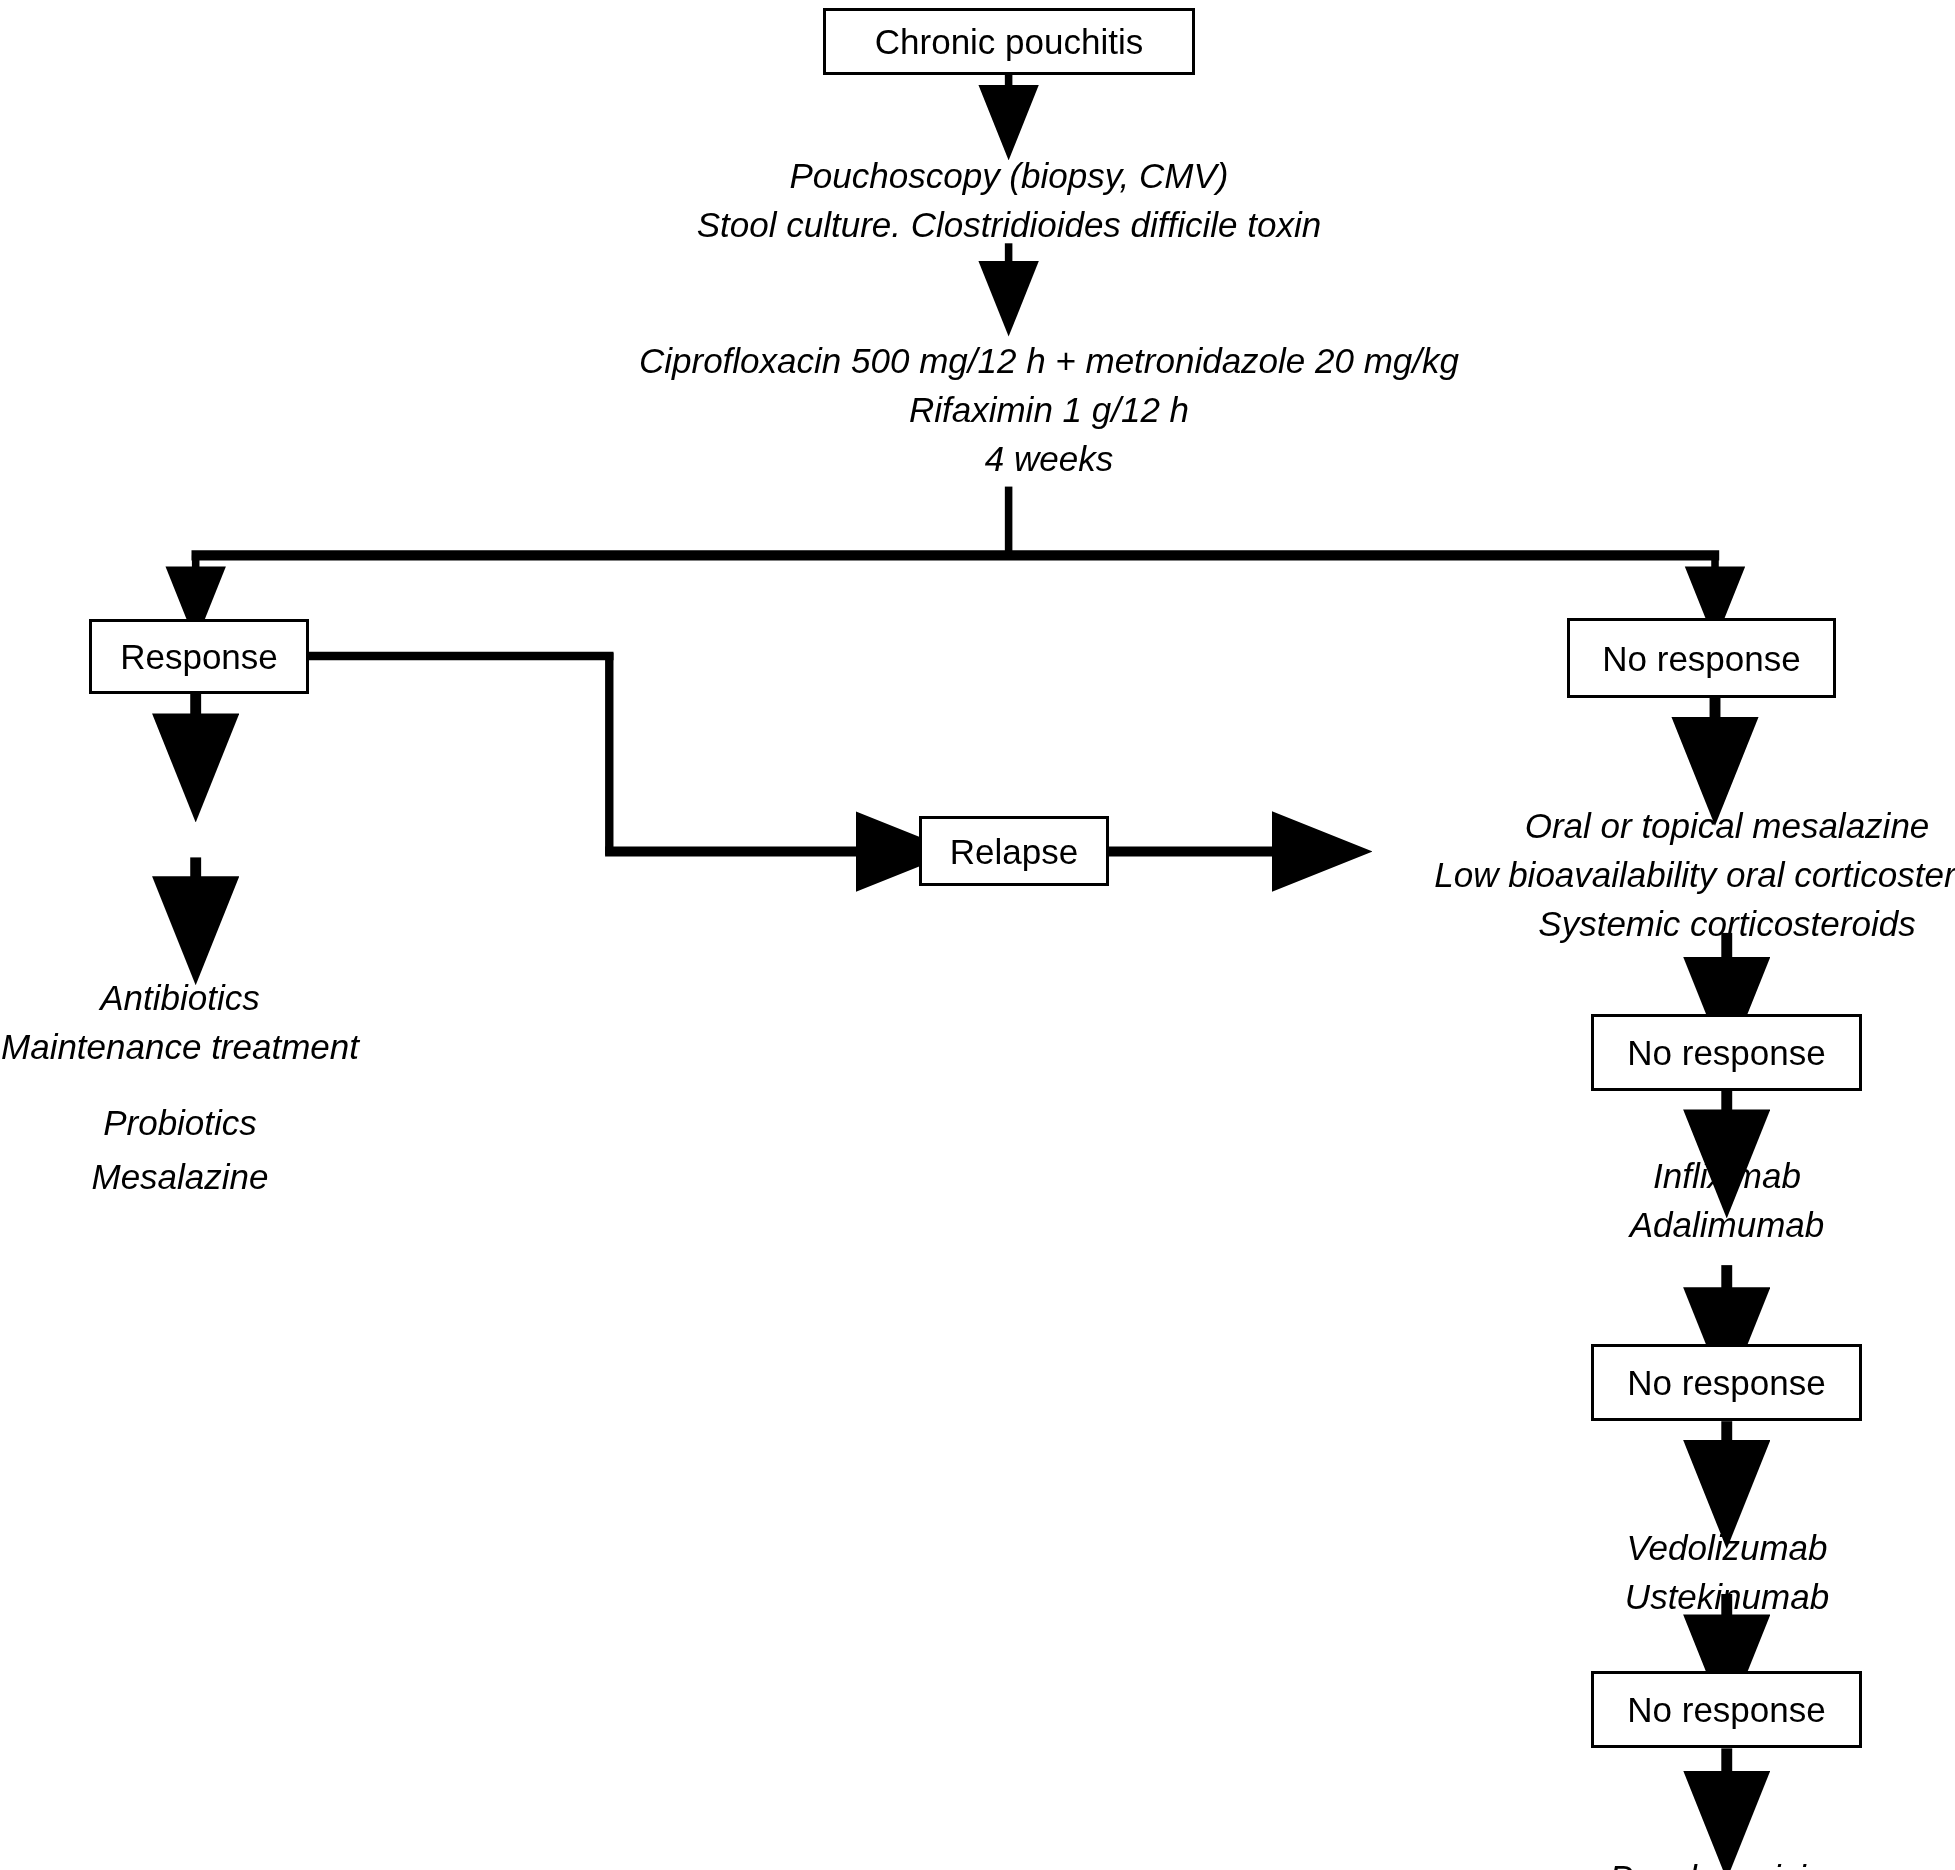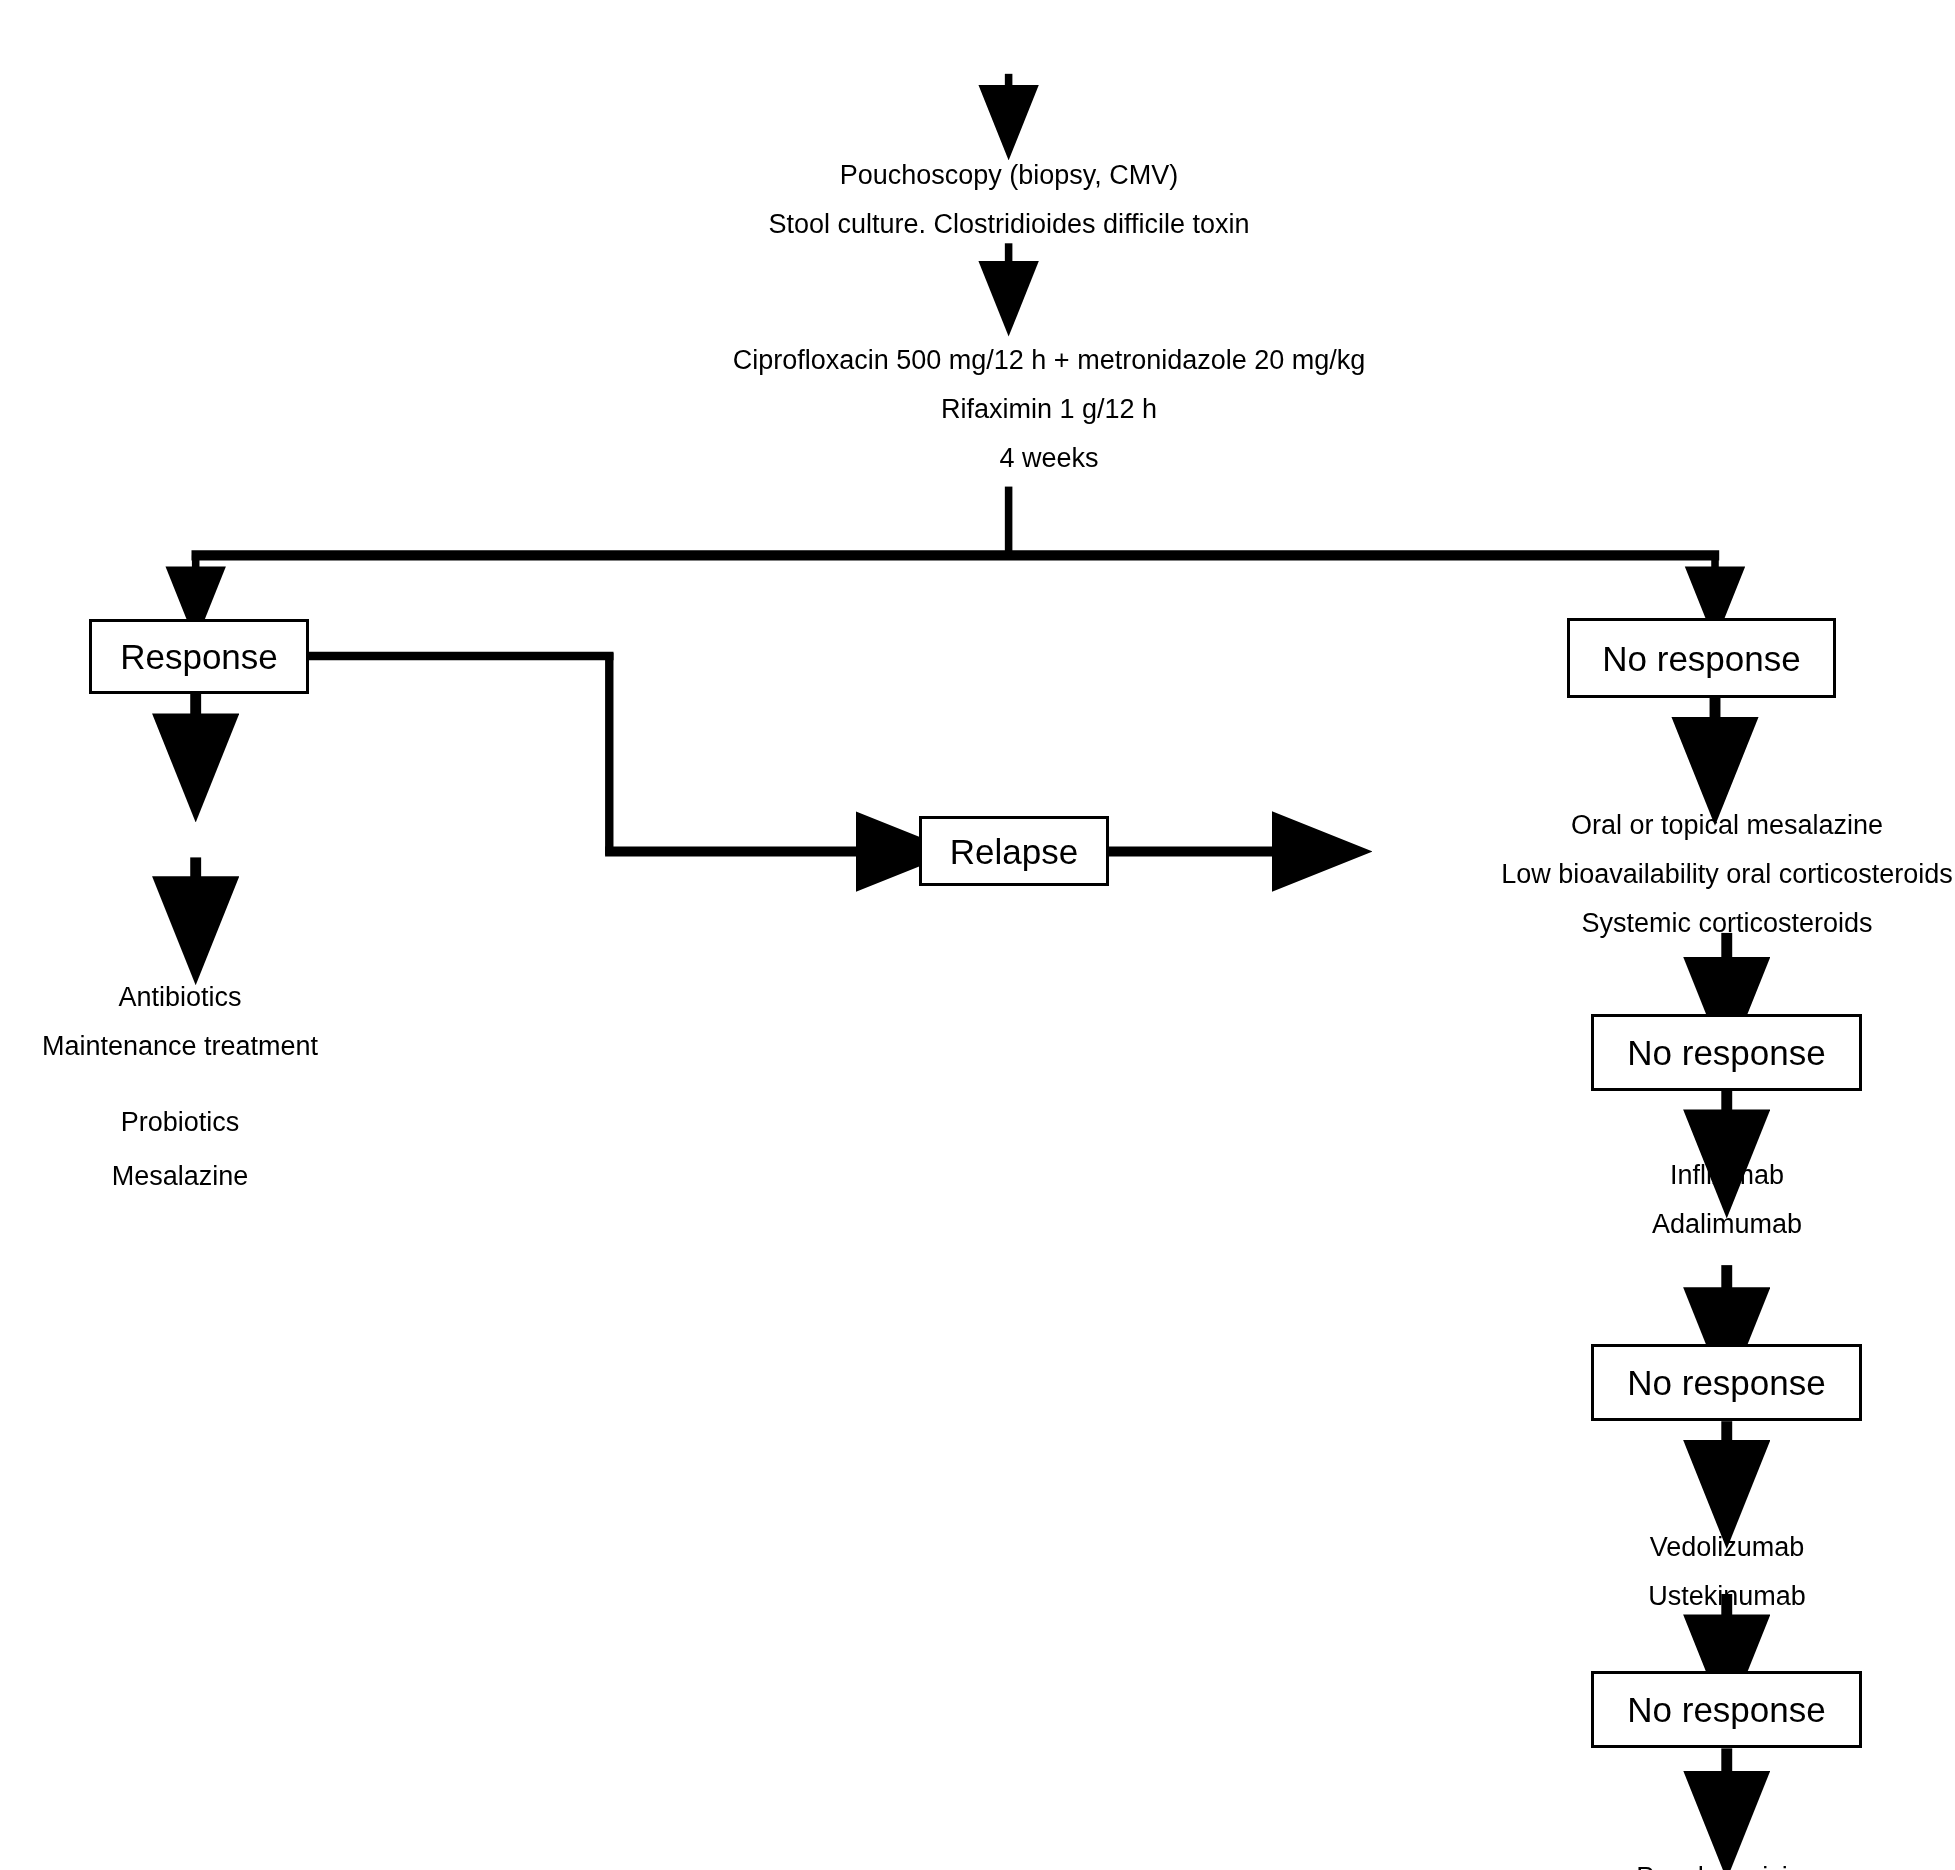--- a/index.html
+++ b/index.html
@@ -32,23 +32,24 @@
     align-items: center;
     justify-content: center;
     color: #000000;
     font-size: 35px;
     line-height: 1;
     white-space: nowrap;
   }
   .node-text {
     position: absolute;
     color: #000000;
-    font-size: 27px;
+    font-size: 35px;
     line-height: 49px;
     white-space: nowrap;
+    font-style: italic;
   }
   .node-text.center {
     text-align: center;
     transform: translateX(-50%);
   }
   .node-text .tline {
     display: block;
   }
 </style>
 </head>
@@ -118,20 +119,23 @@
 
     <g>
       <line x1="2058" y1="1900" x2="2058" y2="1992" stroke="#000000" stroke-width="13" marker-end="url(#arrow)"></line>
     </g>
 
     <g>
       <line x1="2058" y1="2084" x2="2058" y2="2178" stroke="#000000" stroke-width="13" marker-end="url(#arrow)"></line>
     </g>
   </svg>
 
+  <div class="node-box" style="left:823px; top:8.4px; width:372px; height:67px;">
+    <span>Chronic pouchitis</span>
+  </div>
 
   <div class="node-box" style="left:89px; top:619px; width:220px; height:75px;">
     <span>Response</span>
   </div>
 
   <div class="node-box" style="left:1567px; top:618px; width:269px; height:80px;">
     <span>No response</span>
   </div>
 
 

